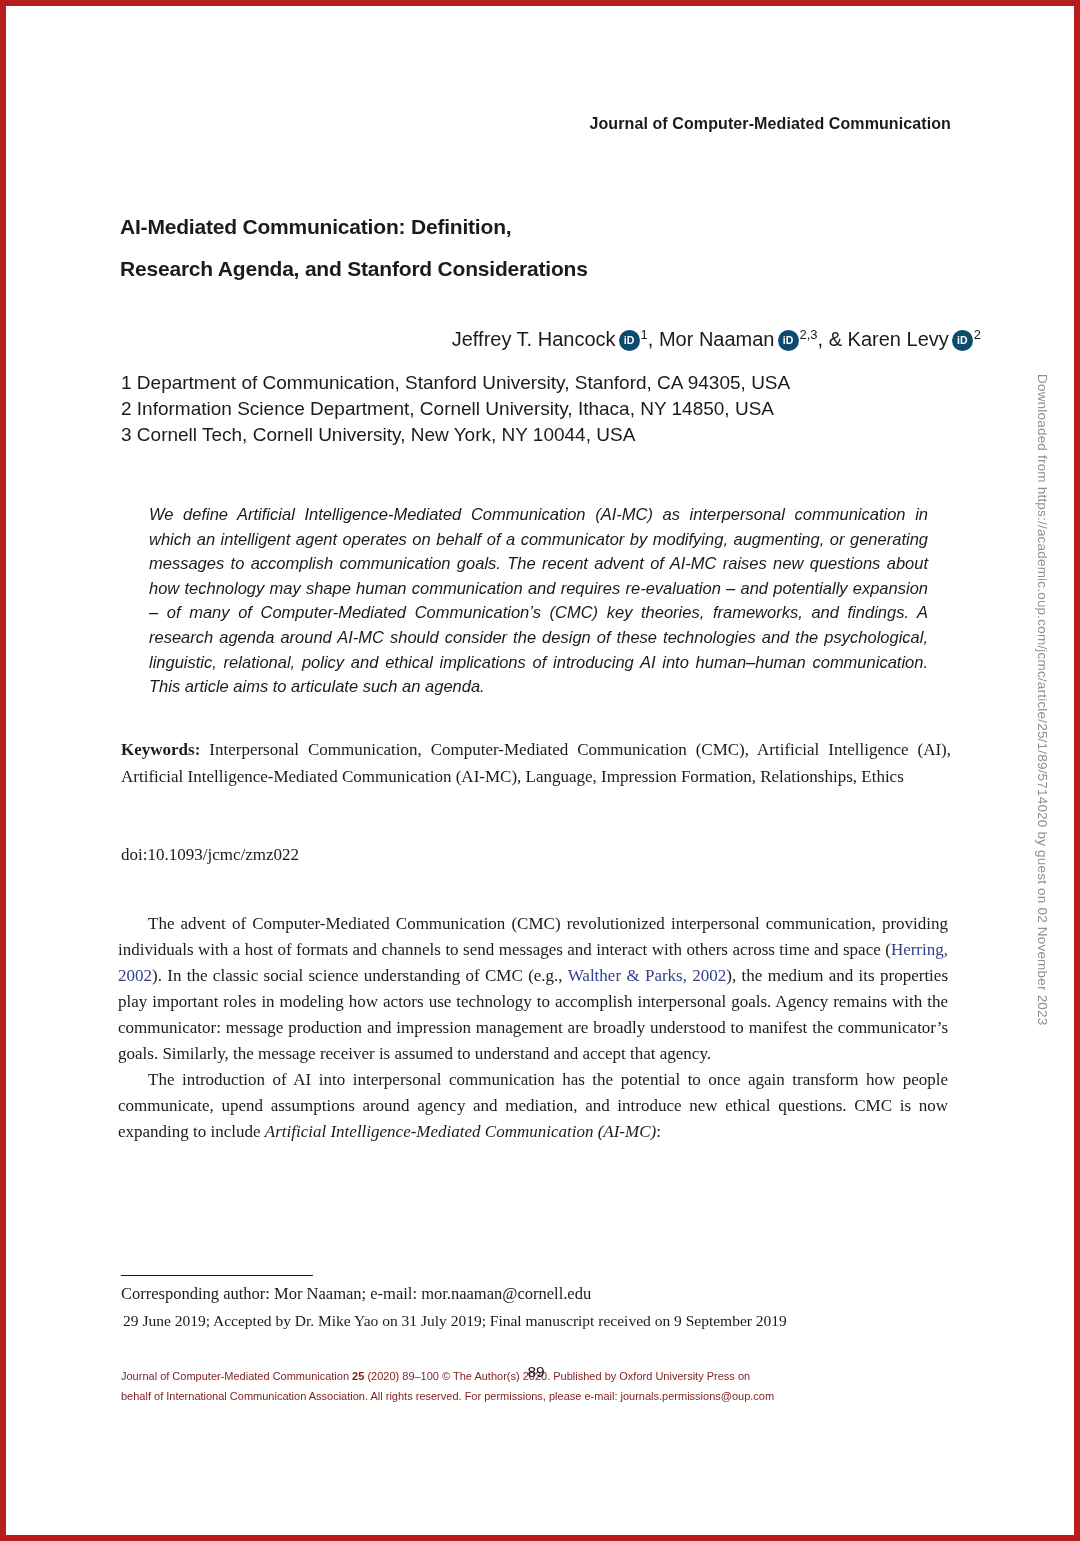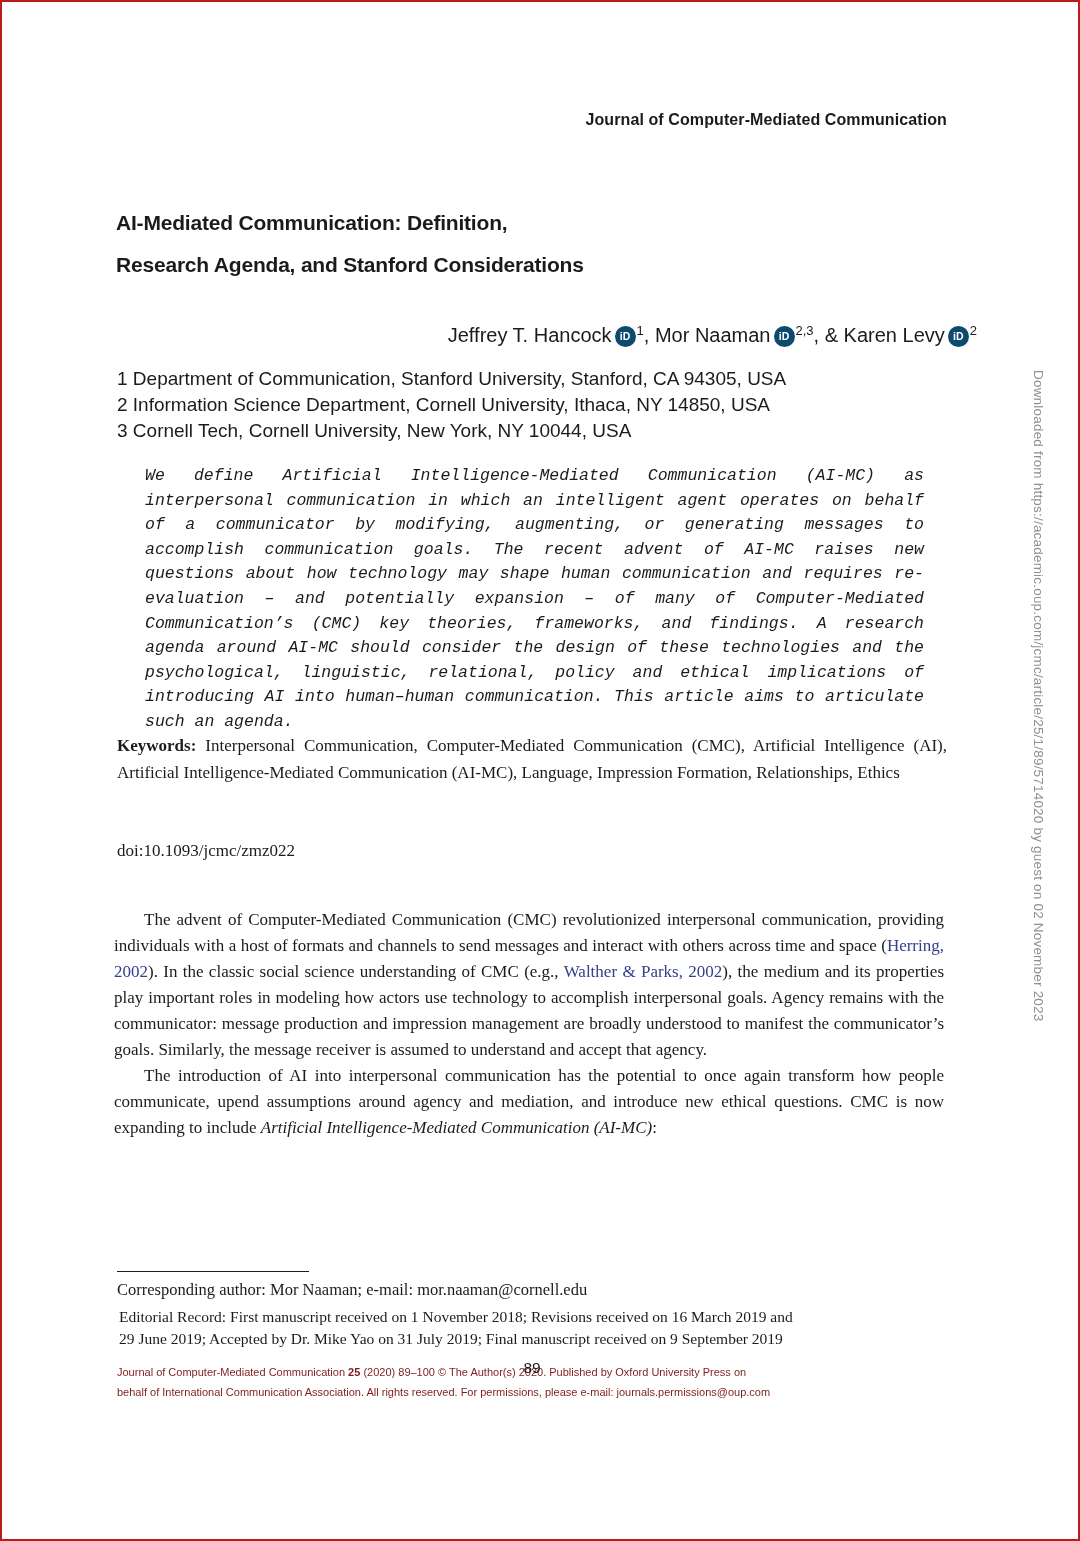--- a/index.html
+++ b/index.html
@@ -6,21 +6,21 @@
     margin: 0;
     padding: 0;
     background: #ffffff;
   }
   #page {
     position: relative;
     width: 1080px;
     height: 1541px;
     margin: 0 auto;
     background: #ffffff;
-    border: 2px solid #b91c1c;
+    border: 6px solid #b91c1c;
     box-sizing: border-box;
     overflow: hidden;
     color: #1b1b1b;
   }
 
   .journal-header {
     position: absolute;
     left: 115px; top: 109px; width: 830px;
     text-align: right;
     font-family: "Liberation Sans", sans-serif;
@@ -67,22 +67,22 @@
   }
   .affiliations {
     position: absolute;
     left: 115px; top: 364px; width: 860px;
     font-family: "Liberation Sans", sans-serif;
     font-size: 19px;
     line-height: 26px;
   }
   .abstract {
     position: absolute;
-    left: 143px; top: 462px; width: 779px;
-    font-family: Liberation Mono, monospace;
+    left: 143px; top: 496px; width: 779px;
+    font-family: Liberation Sans, sans-serif;
     font-style: italic;
     font-size: 16.5px;
     line-height: 24.6px;
     text-align: justify;
   }
   .keywords {
     position: absolute;
     left: 115px; top: 730px; width: 830px;
     font-family: "Liberation Serif", serif;
     font-size: 17px;
@@ -198,21 +198,20 @@
   <div class="body-text">
     <p><span>The advent of Computer-Mediated Communication (CMC) revolutionized interpersonal communication, providing individuals with a host of formats and channels to send messages and interact with others across time and space (</span><a class="cite-link">Herring, 2002</a><span>). In the classic social science understanding of CMC (e.g., </span><a class="cite-link">Walther &amp; Parks, 2002</a><span>), the medium and its properties play important roles in modeling how actors use technology to accomplish interpersonal goals. Agency remains with the communicator: message production and impression management are broadly understood to manifest the communicator’s goals. Similarly, the message receiver is assumed to understand and accept that agency.</span></p>
     <p><span>The introduction of AI into interpersonal communication has the potential to once again transform how people communicate, upend assumptions around agency and mediation, and introduce new ethical questions. CMC is now expanding to include </span><span class="em">Artificial Intelligence-Mediated Communication (AI-MC)</span><span>:</span></p>
   </div>
 
   <div class="footnote-rule"></div>
 
   <div class="corresponding">Corresponding author: Mor Naaman; e-mail: mor.naaman@cornell.edu</div>
 
   <div class="editorial">
-    <div>Editorial Record: First manuscript received on 1 November 2018; Revisions received on 16 March 2019 and</div>
     <div>29 June 2019; Accepted by Dr. Mike Yao on 31 July 2019; Final manuscript received on 9 September 2019</div>
   </div>
 
   <div class="page-footer">
     <div><span>Journal of Computer-Mediated Communication </span><span class="vol">25</span><span> (2020) 89–100 © The Author(s) 2020. Published by Oxford University Press on</span></div>
     <div>behalf of International Communication Association. All rights reserved. For permissions, please e-mail: journals.permissions@oup.com</div>
   </div>
 
   <div class="page-number">89</div>
 

